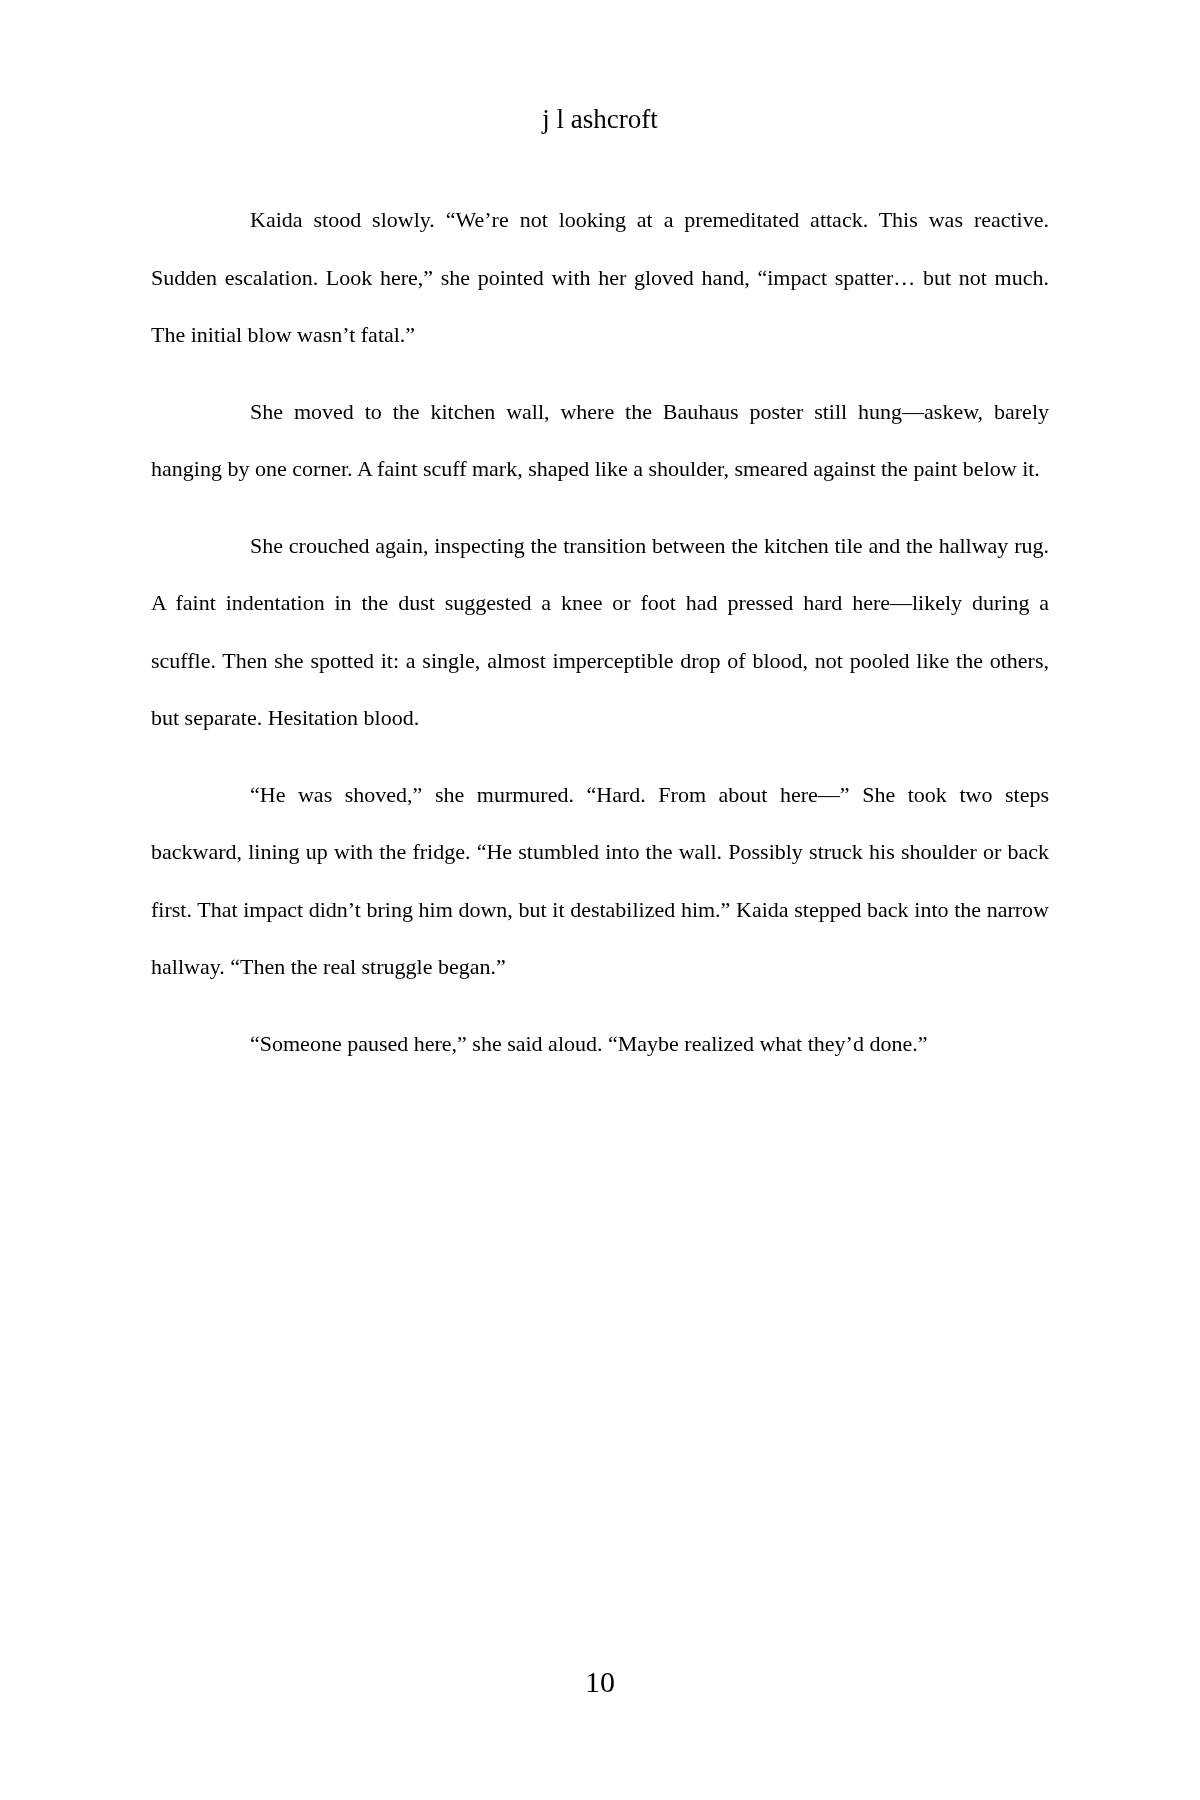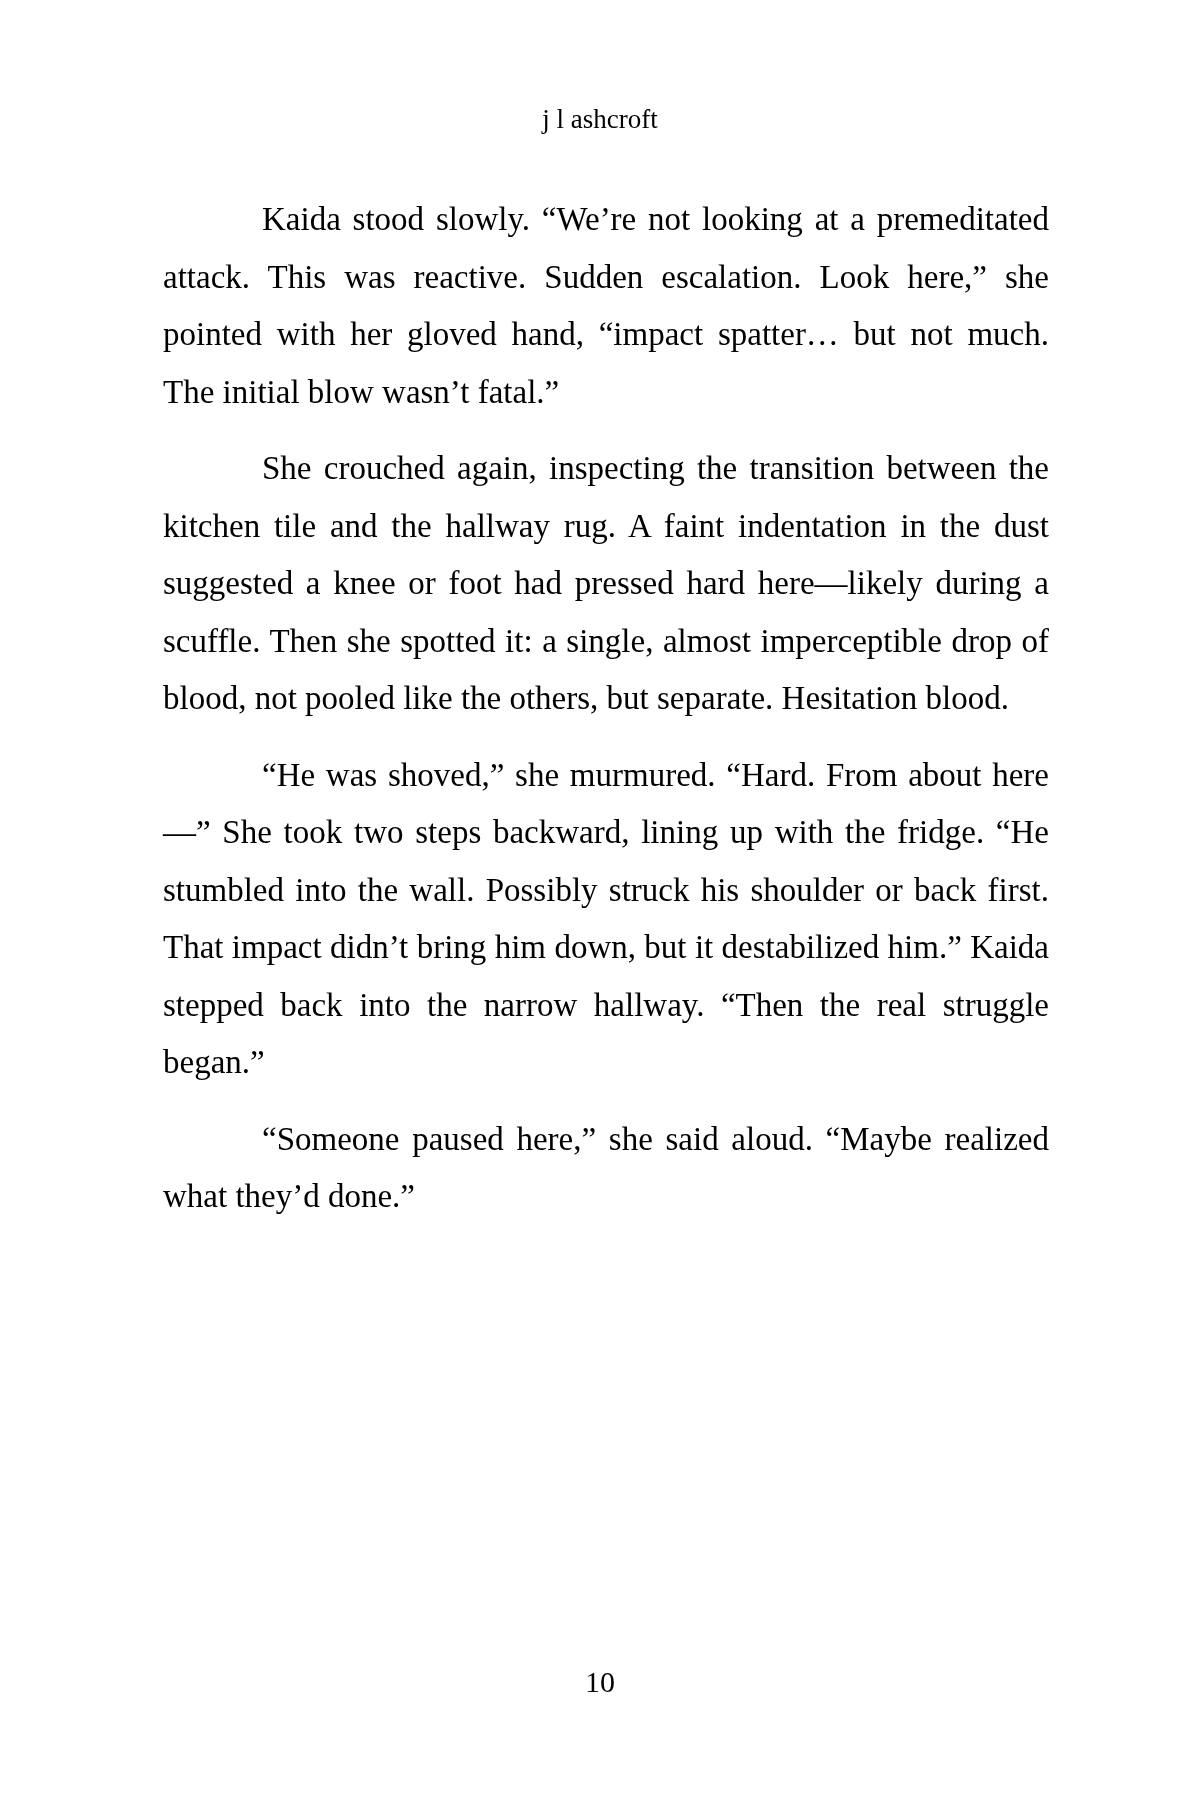--- a/index.html
+++ b/index.html
@@ -27,22 +27,22 @@
     }
     .body-text {
       position: absolute;
       top: 191px;
       left: 151px;
       width: 898px;
       margin: 0;
       padding: 0;
     }
     .para {
-      margin: 0 0 19px 12px;
-      font-size: 33px;
+      margin: 0 0 19px 0;
+      font-size: 22px;
       line-height: 57.5px;
       text-align: justify;
       text-indent: 99px;
       hyphens: none;
     }
     .page-number {
       position: absolute;
       top: 1667px;
       left: 0;
       width: 1200px;
@@ -52,18 +52,19 @@
       margin: 0;
     }
   </style>
 </head>
 <body>
 
 <div class="running-header">j l ashcroft</div>
 
 <div class="body-text">
   <p class="para">Kaida stood slowly. “We’re not looking at a premeditated attack. This was reactive. Sudden escalation. Look here,” she pointed with her gloved hand, “impact spatter… but not much. The initial blow wasn’t fatal.”</p>
+  <p class="para">She moved to the kitchen wall, where the Bauhaus poster still hung—askew, barely hanging by one corner. A faint scuff mark, shaped like a shoulder, smeared against the paint below it.</p>
   <p class="para">She crouched again, inspecting the transition between the kitchen tile and the hallway rug. A faint indentation in the dust suggested a knee or foot had pressed hard here—likely during a scuffle. Then she spotted it: a single, almost imperceptible drop of blood, not pooled like the others, but separate. Hesitation blood.</p>
   <p class="para">“He was shoved,” she murmured. “Hard. From about here—” She took two steps backward, lining up with the fridge. “He stumbled into the wall. Possibly struck his shoulder or back first. That impact didn’t bring him down, but it destabilized him.” Kaida stepped back into the narrow hallway. “Then the real struggle began.”</p>
   <p class="para">“Someone paused here,” she said aloud. “Maybe realized what they’d done.”</p>
 </div>
 
 <div class="page-number">10</div>
 
 </body></html>

